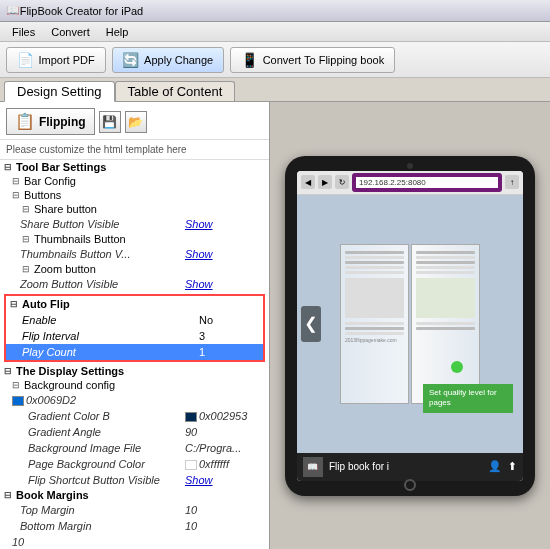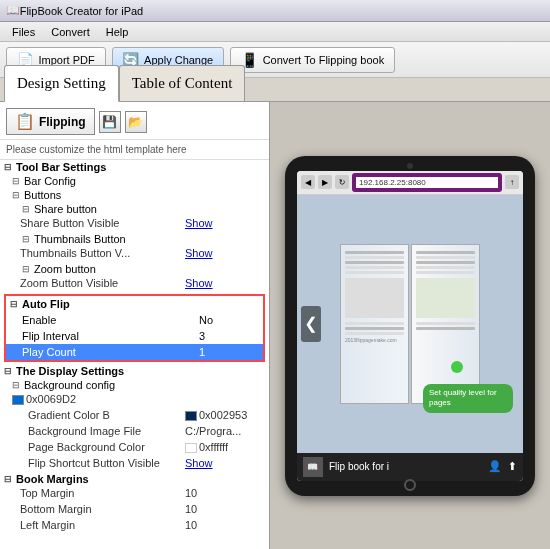--- a/index.html
+++ b/index.html
@@ -58,28 +58,27 @@
     
     .tab-bar {
       background: #d8d4cc;
       height: 24px;
       display: flex;
       align-items: flex-end;
       padding: 0 4px;
       border-bottom: 1px solid #999;
     }
     .tab {
-      padding: 9px 12px;
+      padding: 2px 12px;
       background: #e8e4dc;
       border: 1px solid #999;
       border-bottom: none;
       cursor: pointer;
-      font-size: 15px;
+      font-size: 13px;
       border-radius: 3px 3px 0 0;
-      font-family: Liberation Serif, serif;
     }
     .tab.active {
       background: #fff;
       border-bottom: 1px solid #fff;
       margin-bottom: -1px;
     }
 
     
     .main-content {
       display: flex;
@@ -157,23 +156,24 @@
       display: inline-block; 
       width: 10px; 
       font-size: 9px; 
       color: #555;
       margin-right: 2px;
     }
 
     
     .setting-row {
       display: flex;
-      align-items: flex-start;
+      align-items: center;
       padding: 1px 4px 1px 12px;
       min-height: 16px;
+      font-style: italic;
     }
     .setting-label {
       flex: 1;
       color: #333;
       padding-left: 8px;
     }
     .setting-value {
       width: 80px;
       text-align: left;
       color: #333;
@@ -200,21 +200,21 @@
       display: flex;
       align-items: center;
       padding: 1px 4px;
       min-height: 16px;
       background: #fff;
     }
     .auto-flip-row.highlighted {
       background: #4488ff;
       color: #fff;
     }
-    .auto-flip-label { flex: 1; padding-left: 12px; }
+    .auto-flip-label { flex: 1; padding-left: 12px; font-style: italic; }
     .auto-flip-value { width: 60px; }
 
     
     .color-swatch {
       display: inline-block;
       width: 12px; height: 10px;
       border: 1px solid #888;
       vertical-align: middle;
       margin-right: 2px;
     }
@@ -333,21 +333,21 @@
 
     
     .green-annotation {
       position: absolute;
       right: 10px;
       bottom: 40px;
       background: #44aa44;
       color: #fff;
       font-size: 8px;
       padding: 4px 6px;
-      border-radius: 8px;
+      border-radius: 0;
       max-width: 90px;
       line-height: 1.3;
     }
     .green-dot {
       position: absolute;
       right: 60px;
       bottom: 80px;
       width: 12px; height: 12px;
       background: #44cc44;
       border-radius: 50%;
@@ -532,20 +532,24 @@
           <span class="color-swatch" style="background:#0069D2;"></span><span>0x0069D2</span>
         </span>
       </div>
       <div class="setting-row">
         <span class="setting-label" style="padding-left:16px;">Gradient Color B</span>
         <span class="setting-value">
           <span class="color-swatch" style="background:#002953;"></span><span>0x002953</span>
         </span>
       </div>
       <div class="setting-row">
+        <span class="setting-label" style="padding-left:16px;">Gradient Angle</span>
+        <span class="setting-value">90</span>
+      </div>
+      <div class="setting-row">
         <span class="setting-label" style="padding-left:16px;">Background Image File</span>
         <span class="setting-value">C:/Progra...</span>
       </div>
       <div class="setting-row">
         <span class="setting-label" style="padding-left:16px;">Page Background Color</span>
         <span class="setting-value">
           <span class="color-swatch" style="background:#ffffff; border:1px solid #ccc;"></span><span>0xffffff</span>
         </span>
       </div>
       <div class="setting-row">
@@ -559,21 +563,20 @@
       </div>
       <div class="setting-row">
         <span class="setting-label">Top Margin</span>
         <span class="setting-value">10</span>
       </div>
       <div class="setting-row">
         <span class="setting-label">Bottom Margin</span>
         <span class="setting-value">10</span>
       </div>
       <div class="setting-row">
-        <span class="setting-label">Left Margin</span>
         <span class="setting-value">10</span>
       </div>
 
     </div>
   </div>
 
   <div class="right-panel">
     <div class="ipad-frame">
       <div class="ipad-camera"></div>
       <div class="ipad-screen">

